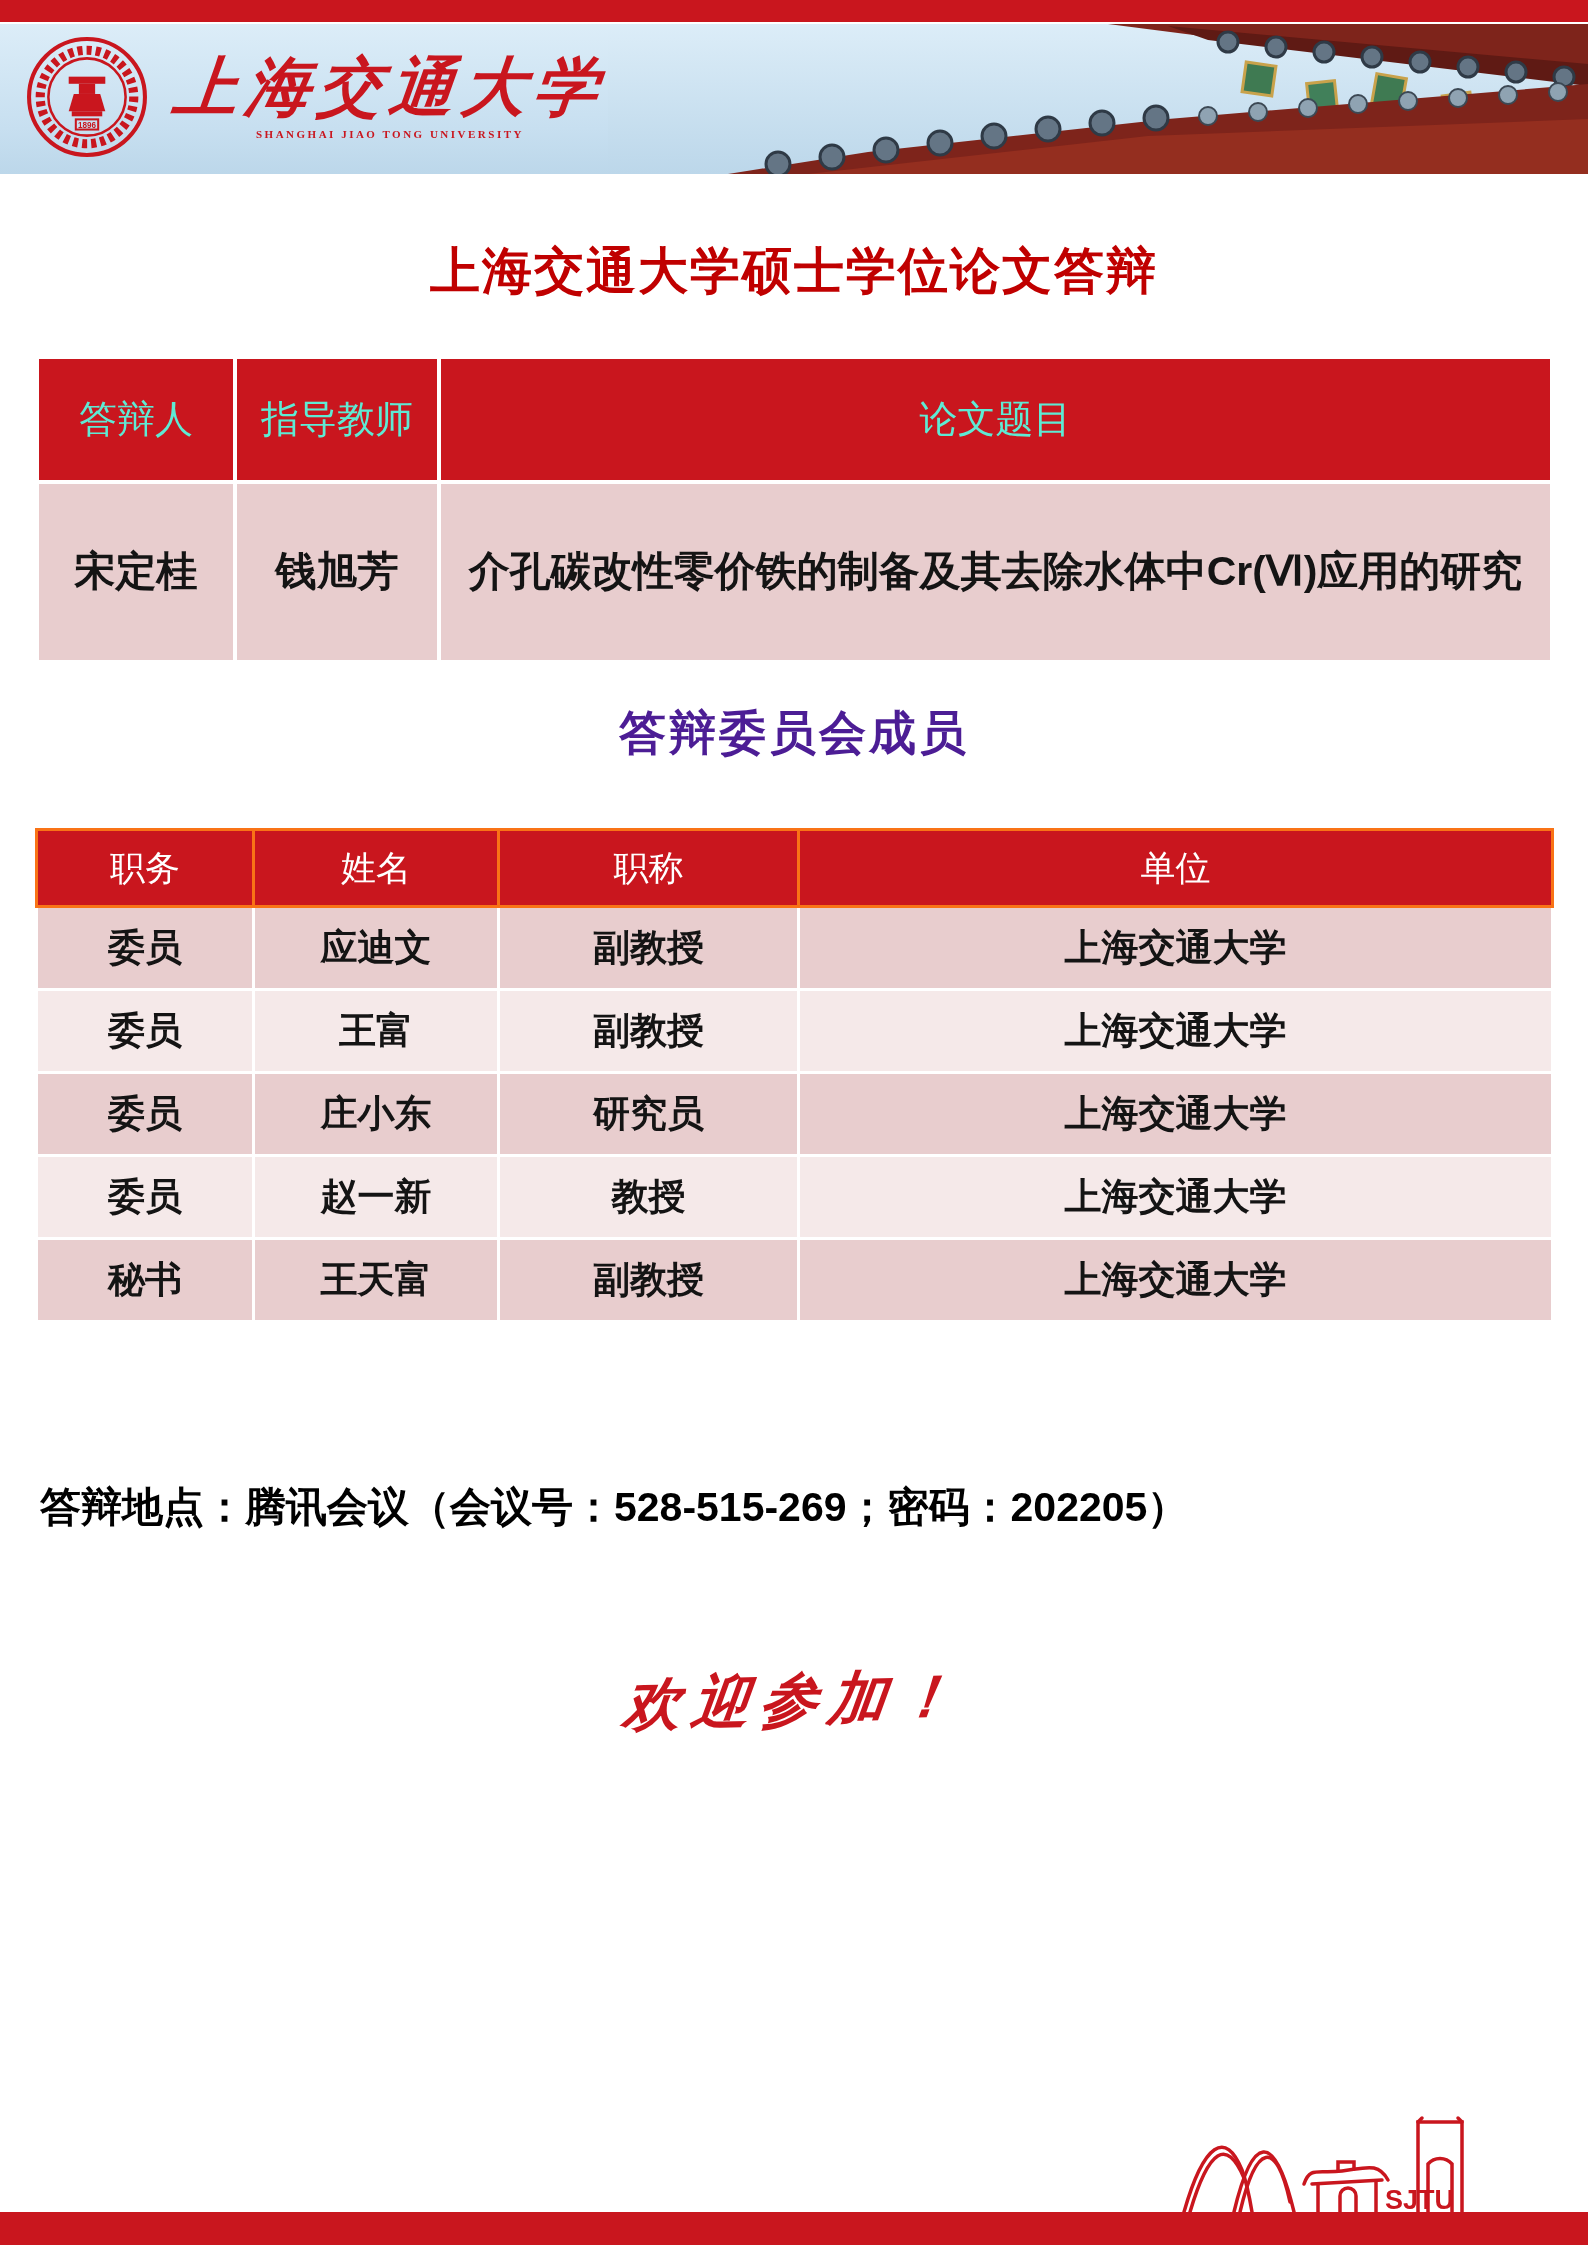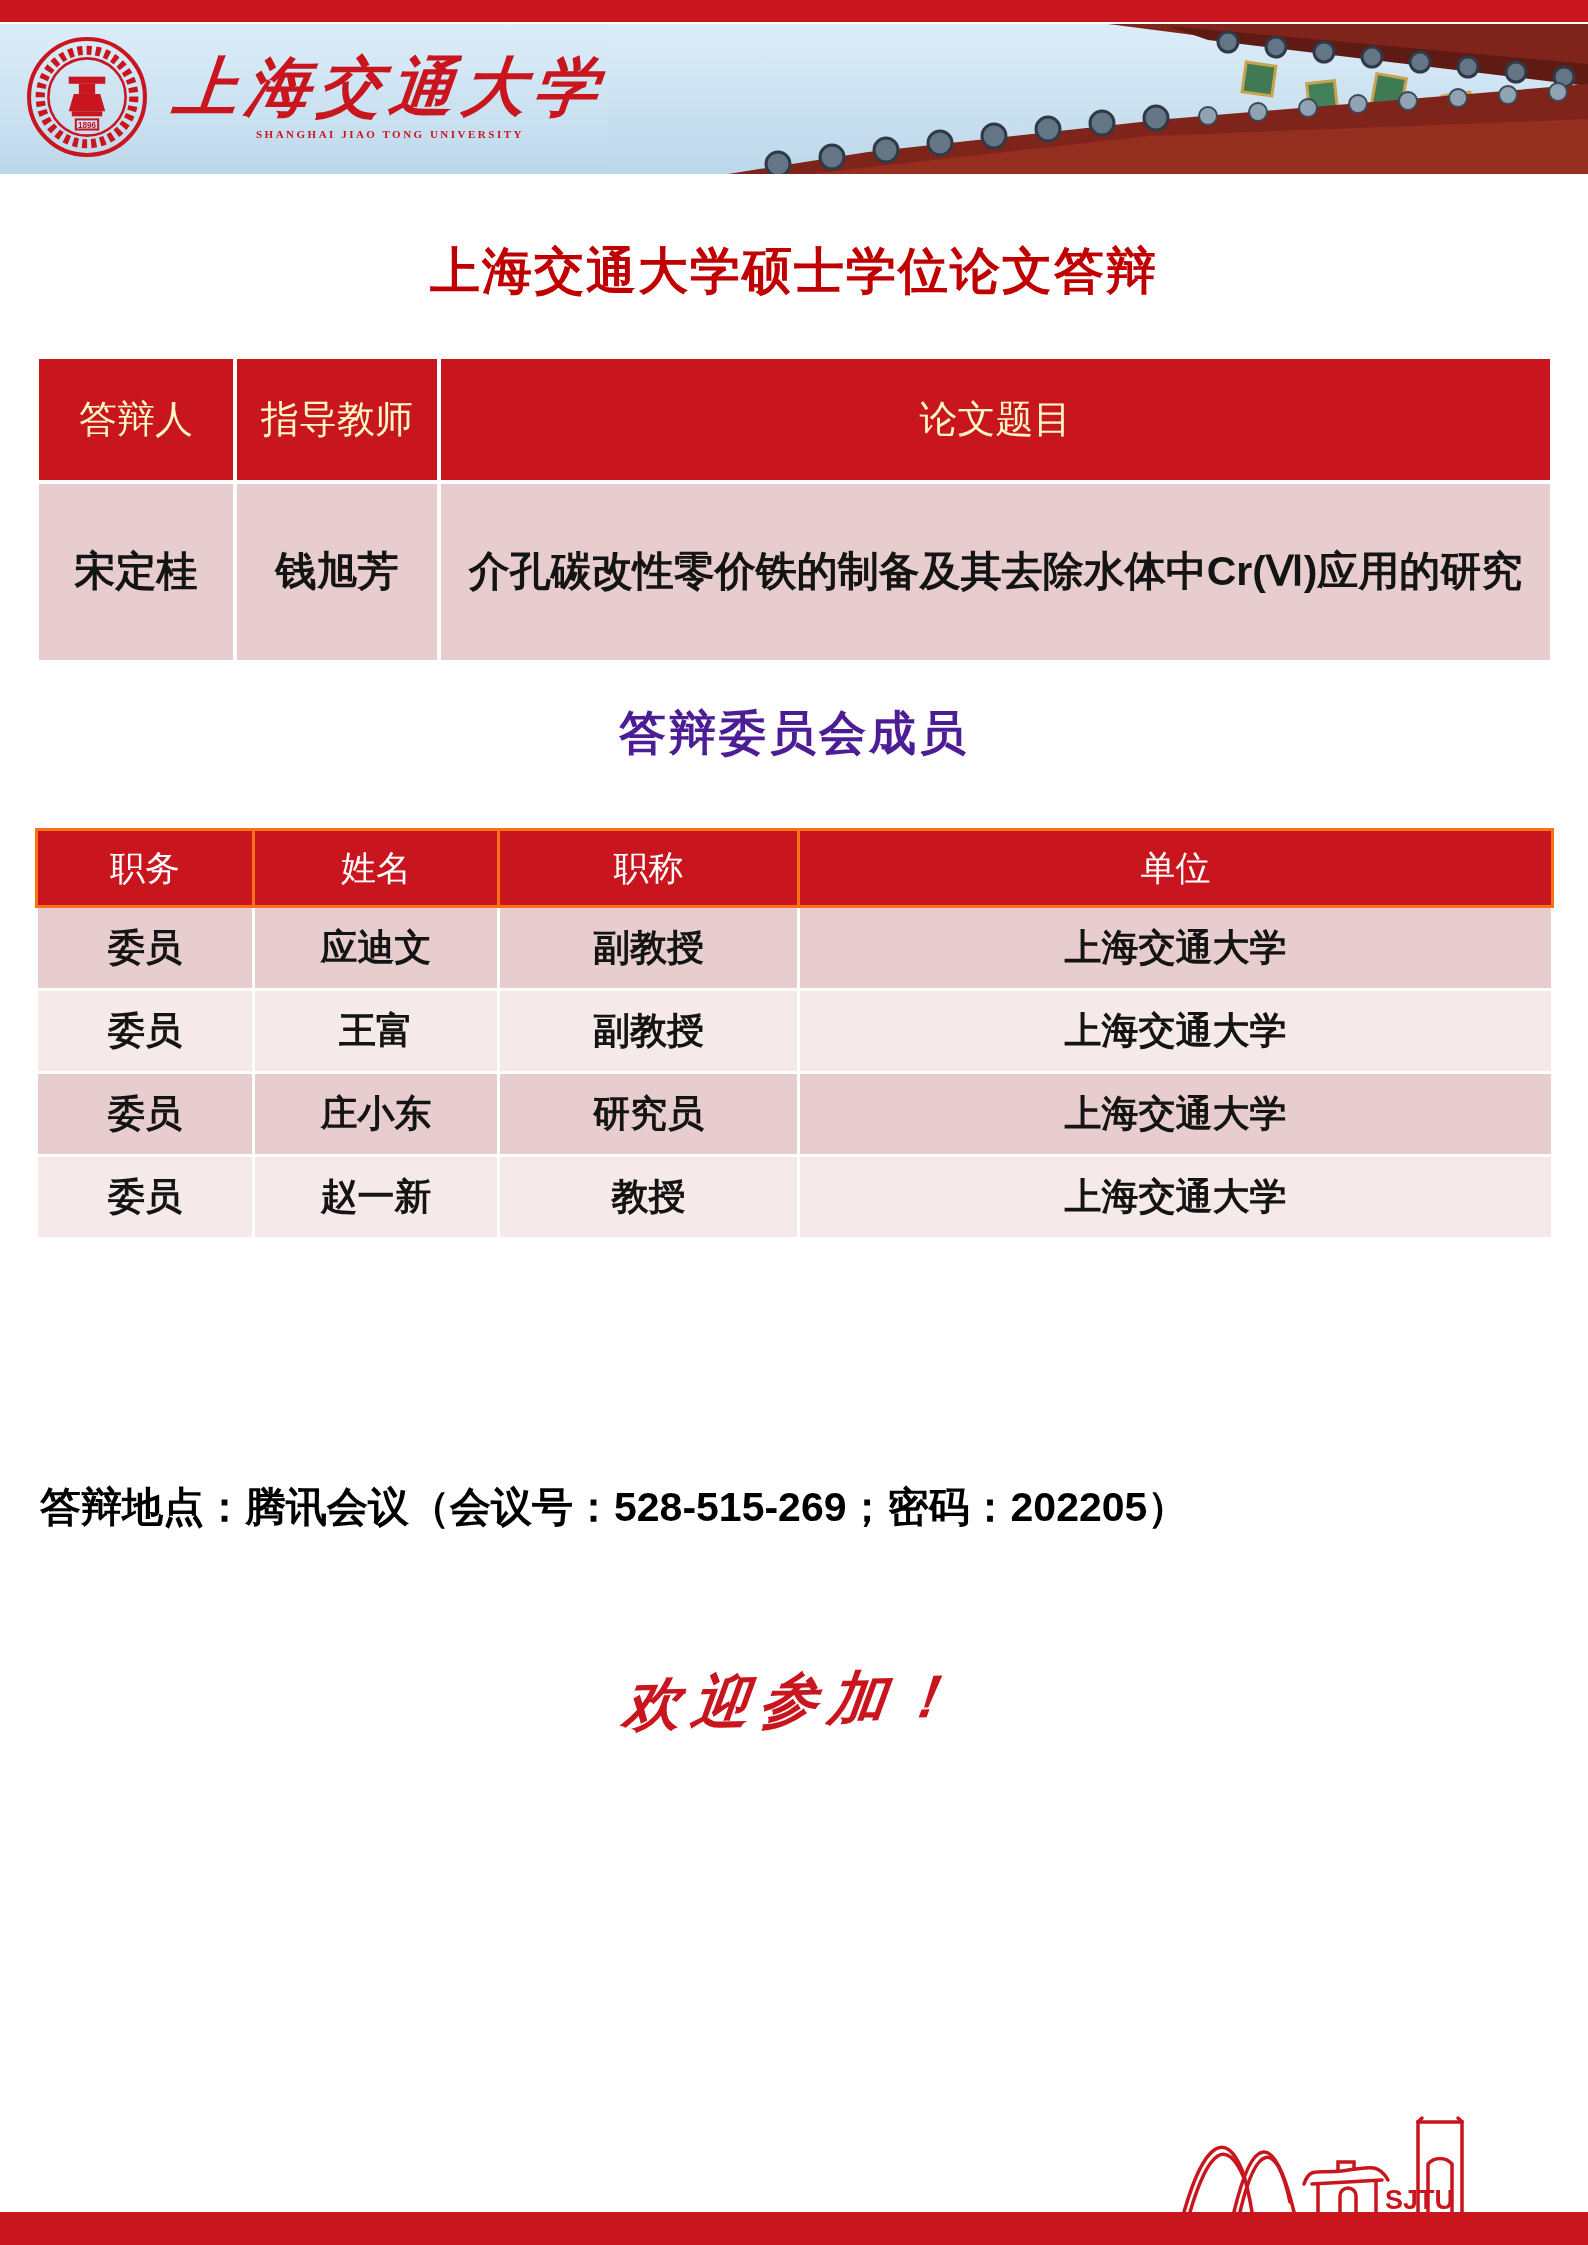--- a/index.html
+++ b/index.html
@@ -34,21 +34,21 @@
   .page-title{
     position:absolute;top:238px;left:0;width:1588px;text-align:center;
     font-size:50px;font-weight:bold;color:#c00000;letter-spacing:2px;
   }
 
   
   table{border-collapse:collapse;table-layout:fixed;}
   .tbl{position:absolute;left:35px;width:1519px;}
   .defense{top:355px;}
   .defense th{
-    background:#c9161e;color:#fef9c3;font-family:"Liberation Serif",serif;
+    background:#c9161e;color:#5eead4;font-family:"Liberation Serif",serif;
     font-size:38px;font-weight:normal;height:119px;border:4px solid #ffffff;
     text-align:center;vertical-align:middle;
   }
   .defense td{
     background:#e8cdce;color:#141414;font-size:41px;font-weight:bold;
     height:176px;border:4px solid #ffffff;text-align:center;vertical-align:middle;
     line-height:1.3;padding:0 6px;
   }
   .section-title{
     position:absolute;top:702px;left:0;width:1588px;text-align:center;
@@ -224,20 +224,26 @@
       <td>庄小东</td>
       <td>研究员</td>
       <td>上海交通大学</td>
     </tr>
     <tr>
       <td>委员</td>
       <td>赵一新</td>
       <td>教授</td>
       <td>上海交通大学</td>
     </tr>
+    <tr>
+      <td>秘书</td>
+      <td>王天富</td>
+      <td>副教授</td>
+      <td>上海交通大学</td>
+    </tr>
   </tbody>
 </table>
 
 <div class="info">
   <div class="info-line">
     <span class="info-label">答辩地点：</span><span class="info-value">腾讯会议（会议号：528-515-269；密码：202205）</span>
   </div>
 </div>
 
 <div class="welcome">

